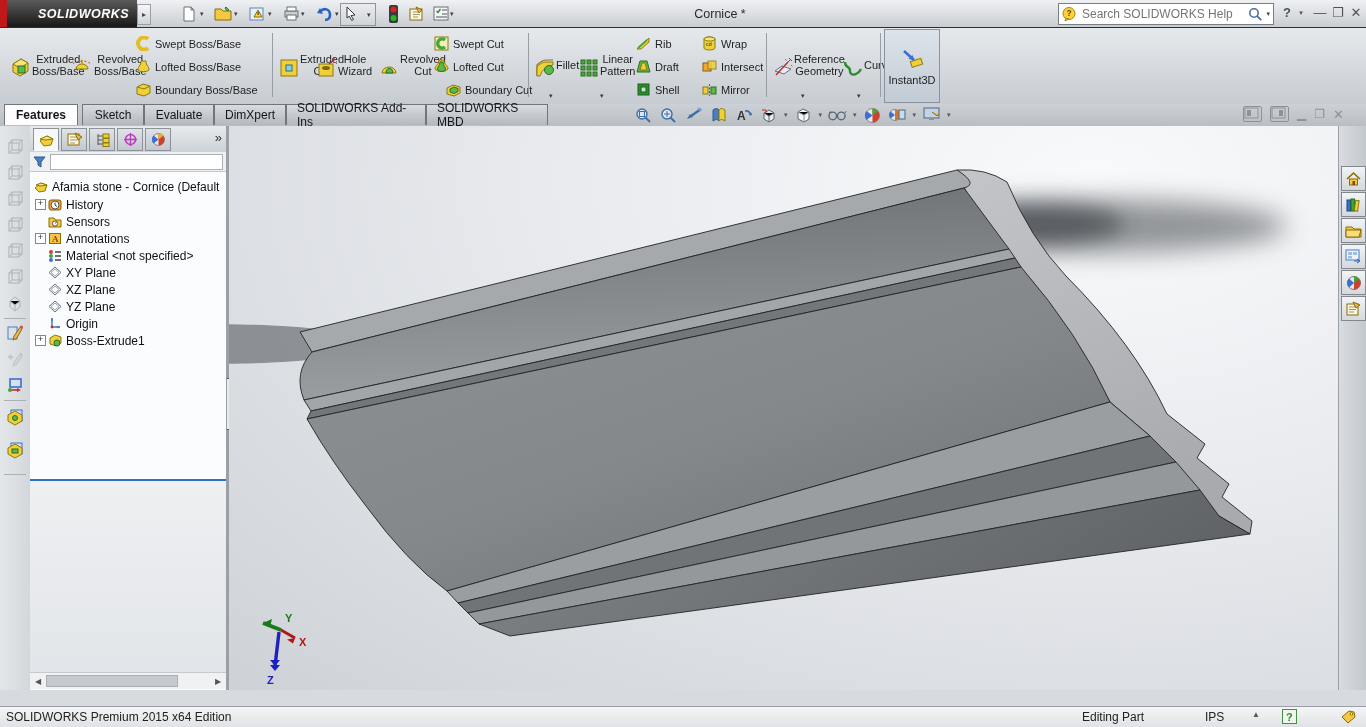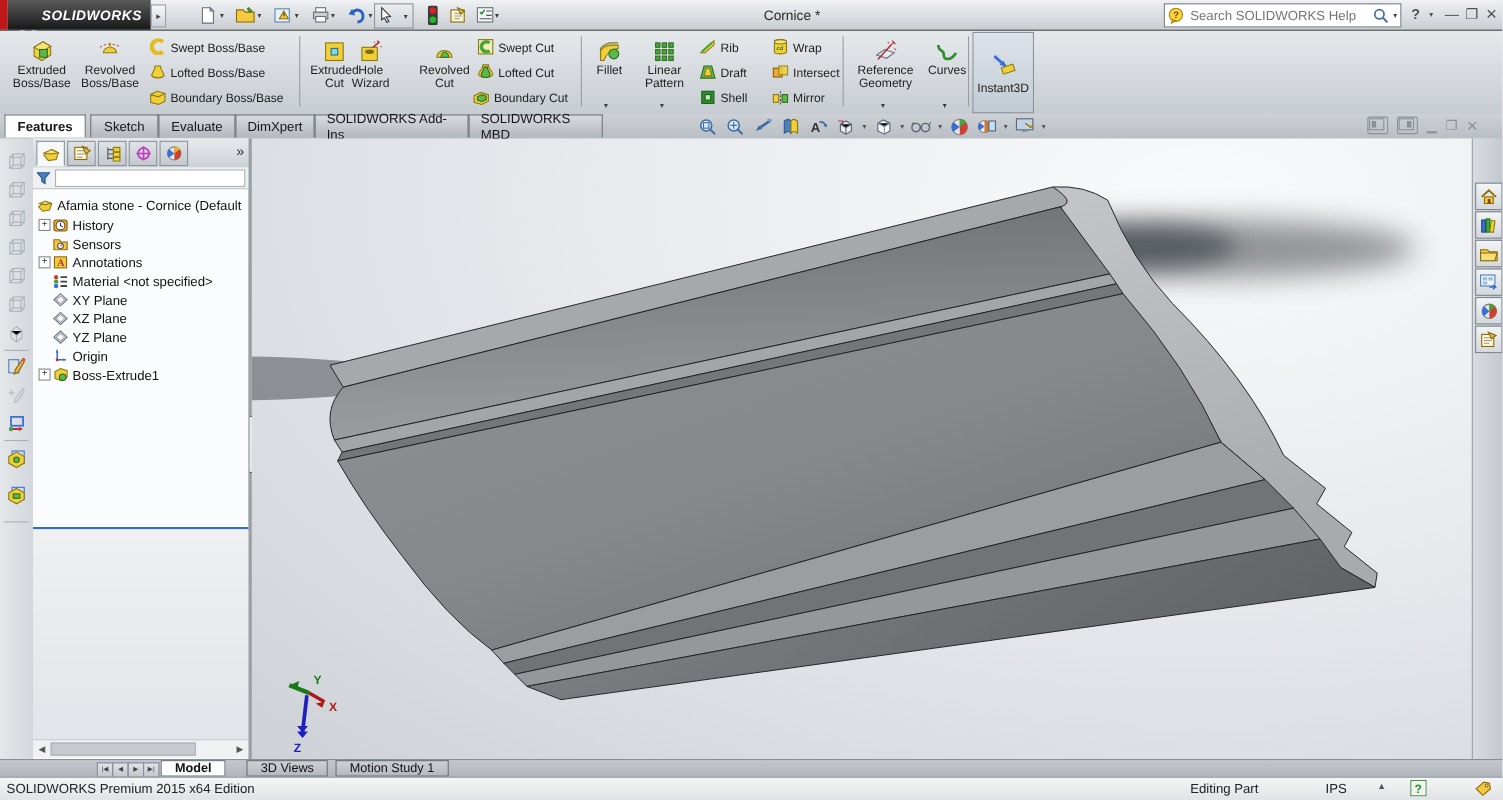--- a/index.html
+++ b/index.html
@@ -15,21 +15,21 @@
   #logo-expand{left:137px;top:4px;width:12px;height:19px;background:linear-gradient(#f6f7f8,#cfd3d8);border:1px solid #9aa0a6;font-size:8px;color:#444;display:flex;align-items:center;justify-content:center;}
   .tb-ic{position:absolute;top:3px;width:22px;height:21px;display:flex;align-items:center;justify-content:center;}
   .tb-caret{position:absolute;top:10px;font-size:7px;color:#3c3c3c;}
   #select-box{left:340px;top:3px;width:34px;height:21px;border:1px solid #8e959c;background:linear-gradient(#e9ecef,#cfd4d9);}
   #doc-title{left:560px;top:0;width:320px;height:27px;display:flex;align-items:center;justify-content:center;color:#2a2a2a;font-size:12.5px;}
   #searchbox{left:1058px;top:3px;width:208px;height:20px;background:#fff;border:1px solid #6f7large5;border:1px solid #767d84;display:flex;align-items:center;padding:0 3px;gap:3px;}
   #searchbox input{flex:1;border:0;outline:0;font-size:12px;color:#555;background:transparent;font-family:"Liberation Sans",sans-serif;}
   .winbtn{position:absolute;top:5px;color:#4c5258;font-size:13px;text-align:center;}
   
   #ribbon{left:0;top:28px;width:1366px;height:76px;background:linear-gradient(#e6e9ec,#c7ccd2);}
-  .rb-big{position:absolute;top:2px;height:70px;display:flex;flex-direction:column;align-items:center;justify-content:flex-start;text-align:center;font-size:11px;line-height:12px;color:#1e1e1e;}
+  .rb-big{position:absolute;top:2px;height:70px;display:flex;align-items:center;justify-content:flex-start;text-align:center;font-size:11px;line-height:12px;color:#1e1e1e;}
   .rb-big .ic{height:28px;display:flex;align-items:flex-end;justify-content:center;}
   .rb-sm{position:absolute;height:20px;display:flex;align-items:center;gap:4px;font-size:11px;color:#1e1e1e;white-space:nowrap;}
   .rb-sep{position:absolute;top:5px;width:1px;height:64px;background:#979da4;}
   .rb-caret{position:absolute;font-size:7px;color:#3a3a3a;}
   #instant3d{left:884px;top:1px;width:54px;height:72px;border:1px solid #8a949e;background:linear-gradient(#dde3ea,#c2cbd4);display:flex;flex-direction:column;align-items:center;justify-content:center;font-size:11px;color:#1e1e1e;}
   
   #tabstrip{left:0;top:104px;width:1366px;height:22px;background:linear-gradient(#cdd1d6,#b9bec4);}
   .cmtab{position:absolute;top:0;height:21px;display:flex;align-items:center;justify-content:center;padding:0 10px;font-size:12px;background:linear-gradient(#d8dbdf,#b4b9bf);border:1px solid #70767c;border-bottom:none;color:#15151b;box-sizing:border-box;}
   .cmtab.active{background:#fdfdfd;font-weight:bold;}
   .hud{position:absolute;top:2px;display:flex;align-items:center;gap:6px;}
@@ -251,21 +251,21 @@
           </svg></span>
       <span>Swept Cut</span>
     </div>
     <div class="rb-sm" style="left:434px;top:29px">
       <span><svg width="15" height="15" viewBox="0 0 15 15">
             <path d="M5 1h5c0 5 4 5 4 9a7 4 0 0 1-13 0c0-4 4-4 4-9z" fill="#f0cf39" stroke="#8a7a10"></path>
             <path d="M6 3h3c0 4 2.5 4 2.5 7a4 2.5 0 0 1-8 0c0-3 2.5-3 2.5-7z" fill="#5cb848" stroke="#2c6e22"></path>
           </svg></span>
       <span>Lofted Cut</span>
     </div>
-    <div class="rb-sm" style="left:430px;top:52px">
+    <div class="rb-sm" style="left:446px;top:52px">
       <span><svg width="15" height="15" viewBox="0 0 15 15">
             <path d="M1 6l6-3 7 2v6l-6 3-7-2z" fill="#f0cf39" stroke="#8a7a10"></path>
             <path d="M4 7l4-2 4 1.5v3l-4 2-4-1.5z" fill="#5cb848" stroke="#2c6e22"></path>
           </svg></span>
       <span>Boundary Cut</span>
     </div>
     <div class="rb-sep" style="left:528px"></div>
 
     <div class="rb-big" style="left:534px;width:40px">
       <span class="ic">
@@ -801,29 +801,20 @@
       </span>
     <span class="tp" style="top:170px">
         <svg width="17" height="15" viewBox="0 0 17 15">
           <rect x="2" y="3" width="11" height="11" fill="#fdf6de" stroke="#8a6d00"></rect>
           <path d="M4 6h7M4 8.5h7M4 11h5" stroke="#997"></path>
           <path d="M8 1l7 3-4 3z" fill="#e8b55a" stroke="#8a6d00"></path>
         </svg>
       </span>
   </div>
 
-  <div id="doctabs" class="abs">
-    <span class="navbtn" style="left:88px">|◀</span>
-    <span class="navbtn" style="left:102px">◀</span>
-    <span class="navbtn" style="left:116px">▶</span>
-    <span class="navbtn" style="left:130px">▶|</span>
-    <div class="dtab active" style="left:146px">Model</div>
-    <div class="dtab" style="left:224px">3D Views</div>
-    <div class="dtab" style="left:305px">Motion Study 1</div>
-  </div>
 
   <div id="statusbar" class="abs">
     <span class="sb" style="left:6px">SOLIDWORKS Premium 2015 x64 Edition</span>
     <span class="sb" style="left:1082px">Editing Part</span>
     <span class="sb" style="left:1205px">IPS</span>
     <span class="sb" style="left:1252px;font-size:8px;color:#555">▲</span>
     <span class="sb" style="left:1282px;top:2px"><svg width="15" height="15" viewBox="0 0 15 15">
           <rect x="0.5" y="0.5" width="14" height="14" fill="#eef6ee" stroke="#4a8a4a"></rect>
           <text x="4" y="11.5" font-size="11" font-weight="bold" fill="#2b8a2b">?</text>
         </svg></span>

